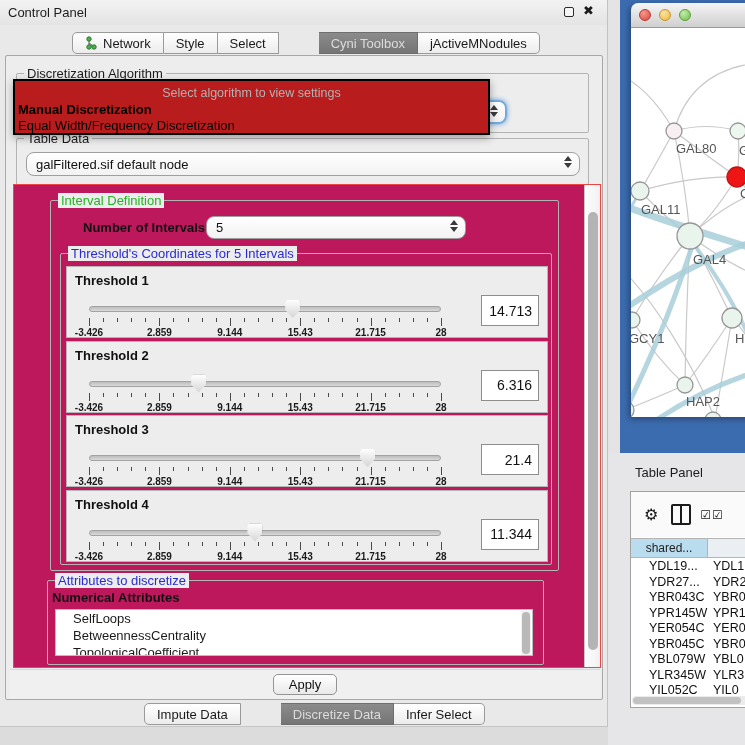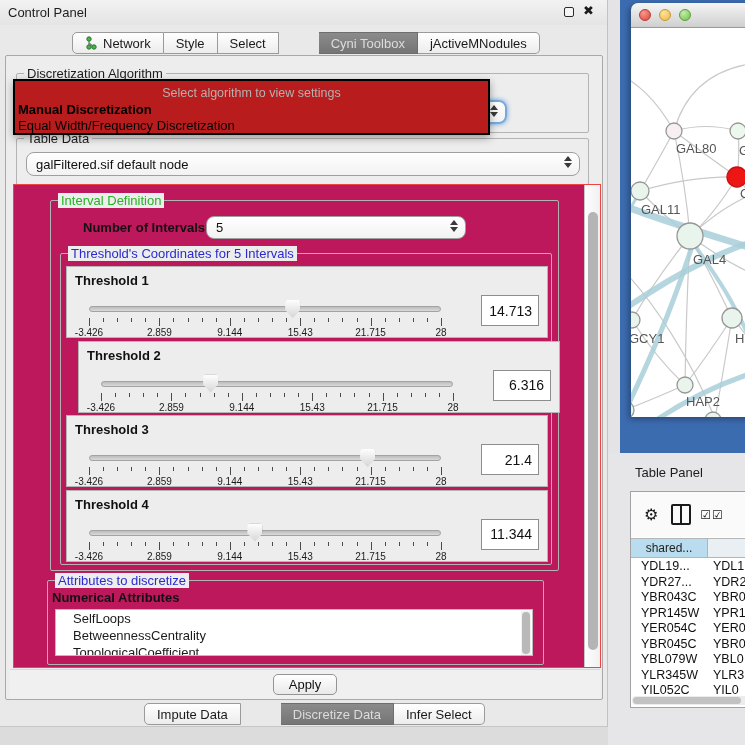--- a/index.html
+++ b/index.html
@@ -64,21 +64,21 @@
   .slider { position:absolute; left:22px; top:32px; width:352px; height:38px; }
   .track { position:absolute; left:0; top:7px; width:100%; height:6px; border-radius:3px;
     background:linear-gradient(#bdbdbd,#d9d9d9); border:1px solid #a3a3a3; }
   .thumb { position:absolute; top:1px; width:15px; height:18px; background:linear-gradient(#fefefe,#d5d5d5);
     clip-path:polygon(12% 0,88% 0,100% 12%,100% 55%,50% 100%,0 55%,0 12%); filter:drop-shadow(0 0 1px #777); }
   .tickrow { position:absolute; left:0; top:19px; width:100%; height:8px; }
   .tick { position:absolute; top:0; width:1px; background:#4a4a4a; }
   .tick.minor { height:4px; }
   .tick.major { height:8px; }
   .labelrow { position:absolute; left:0; top:28px; width:100%; height:11px; }
-  .ticklabel { position:absolute; transform:translateX(-50%); font-size:10px; font-weight:normal; color:#1b1b1b; white-space:nowrap; }
+  .ticklabel { position:absolute; transform:translateX(-50%); font-size:10px; font-weight:bold; color:#1b1b1b; white-space:nowrap; }
   .value-box { position:absolute; right:8px; top:28px; width:58px; height:31px; background:#ffffff; border:1px solid #8d8d8d;
     font-size:14px; display:flex; align-items:center; justify-content:flex-end; padding-right:6px; color:#111; }
 
   #attr-group { left:33px; top:395px; width:497px; height:85px; }
   #attr-sub { position:absolute; left:4px; top:9px; font-size:13px; font-weight:bold; color:#111; }
   #attr-list { position:absolute; left:7px; top:28px; width:478px; height:47px; background:#ffffff; border:1px solid #bcbcbc; overflow:hidden; }
   .attr-item { font-size:13px; color:#1a1a1a; padding:1px 0 1px 17px; white-space:nowrap; }
   #attr-sb { position:absolute; right:1px; top:1px; width:10px; height:44px; background:#f2f2f2; }
   #attr-sb-thumb { position:absolute; left:1px; top:1px; width:8px; height:42px; background:#b9b9b9; border-radius:4px; }
 
@@ -109,21 +109,21 @@
   #gear { font-size:16px; font-weight:bold; color:#1a1a1a; margin-left:13px; }
   #colicon { width:20px; height:21px; border:2px solid #1a1a1a; border-radius:2px; margin-left:13px; position:relative; }
   #colicon:before { content:""; position:absolute; left:7px; top:0; width:2px; height:17px; background:#1a1a1a; }
   #checks { margin-left:9px; font-size:12px; color:#1a1a1a; letter-spacing:1px; }
   #tb-header { position:absolute; left:0; top:46px; width:200px; height:20px; display:flex; border-top:1px solid #b5b5b5; border-bottom:1px solid #b5b5b5; }
   .th-cell { height:100%; font-size:12px; color:#222; display:flex; align-items:center; }
   .th-c1 { width:77px; background:#b9dcee; justify-content:center; border-right:1px solid #9fb9c6; }
   .th-c2 { width:60px; background:#e9eff3; justify-content:flex-end; padding-right:2px; }
   #tb-rows { position:absolute; left:0; top:67px; width:200px; }
   .t-row { display:flex; height:15.5px; font-size:12.5px; color:#111; }
-  .t-c1 { width:77px; padding-left:10px; white-space:nowrap; overflow:hidden; }
+  .t-c1 { width:77px; padding-left:18px; white-space:nowrap; overflow:hidden; }
   .t-c2 { width:60px; padding-left:5px; white-space:nowrap; overflow:hidden; }
   #h-scrollbar { position:absolute; left:1px; bottom:2px; width:116px; height:9px; background:#ececec; border-radius:4px; }
   #h-thumb { position:absolute; left:1px; top:1px; width:108px; height:7px; background:#c2c2c2; border-radius:4px; }
 
   svg text { font-family:"Liberation Sans", sans-serif; }
 </style>
 </head>
 <body>
 
 <div id="control-panel">
@@ -237,21 +237,21 @@
                   <span class="ticklabel" style="left: 20%;">2.859</span>
                   <span class="ticklabel" style="left: 40%;">9.144</span>
                   <span class="ticklabel" style="left: 60%;">15.43</span>
                   <span class="ticklabel" style="left: 80%;">21.715</span>
                   <span class="ticklabel" style="left: 100%;">28</span>
                 </div>
                 <div class="thumb" style="left: calc(57.72% - 7px);"></div>
               </div>
               <div class="value-box">14.713</div>
             </div>
-            <div class="thresh-panel" style="top: 86.5px; margin-left: 12px;">
+            <div class="thresh-panel" style="top: 86.5px;">
               <div class="thresh-label">Threshold 2</div>
               <div class="slider">
                 <div class="track"></div>
                 <div class="tickrow">
                   <div class="tick major" style="left: 0%;"></div>
                   <div class="tick minor" style="left: 4%;"></div>
                   <div class="tick minor" style="left: 8%;"></div>
                   <div class="tick minor" style="left: 12%;"></div>
                   <div class="tick minor" style="left: 16%;"></div>
                   <div class="tick major" style="left: 20%;"></div>

